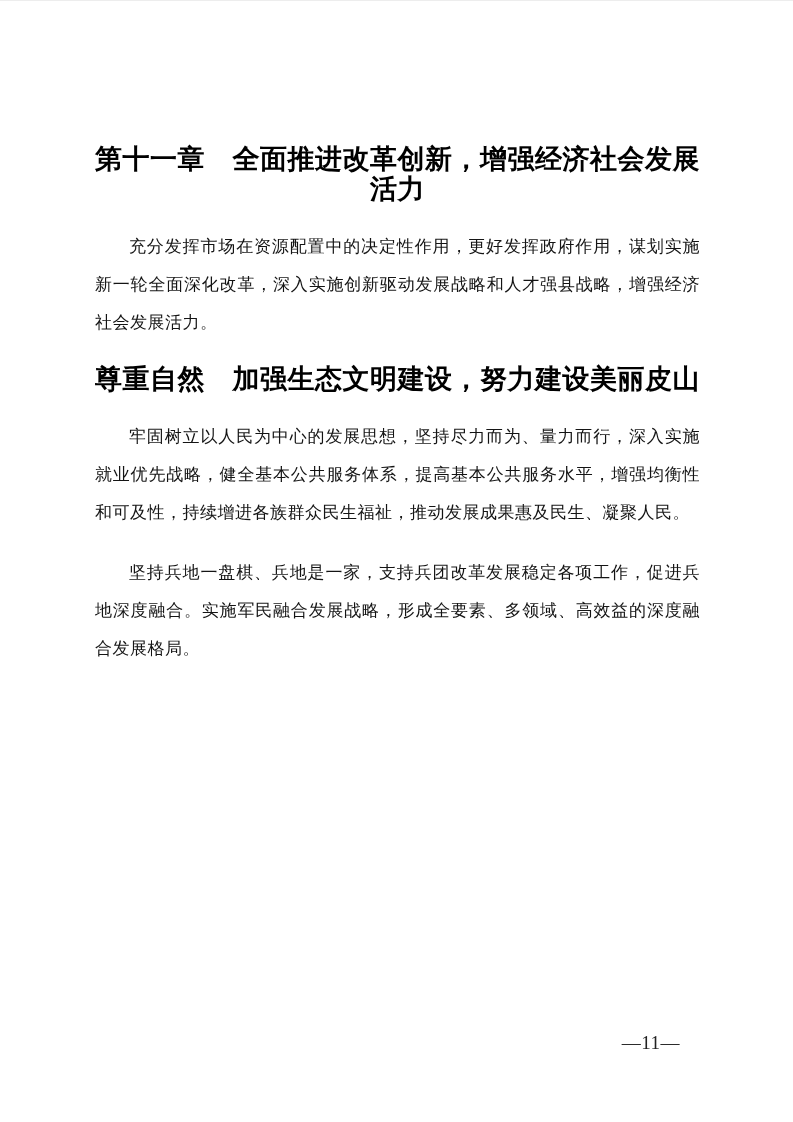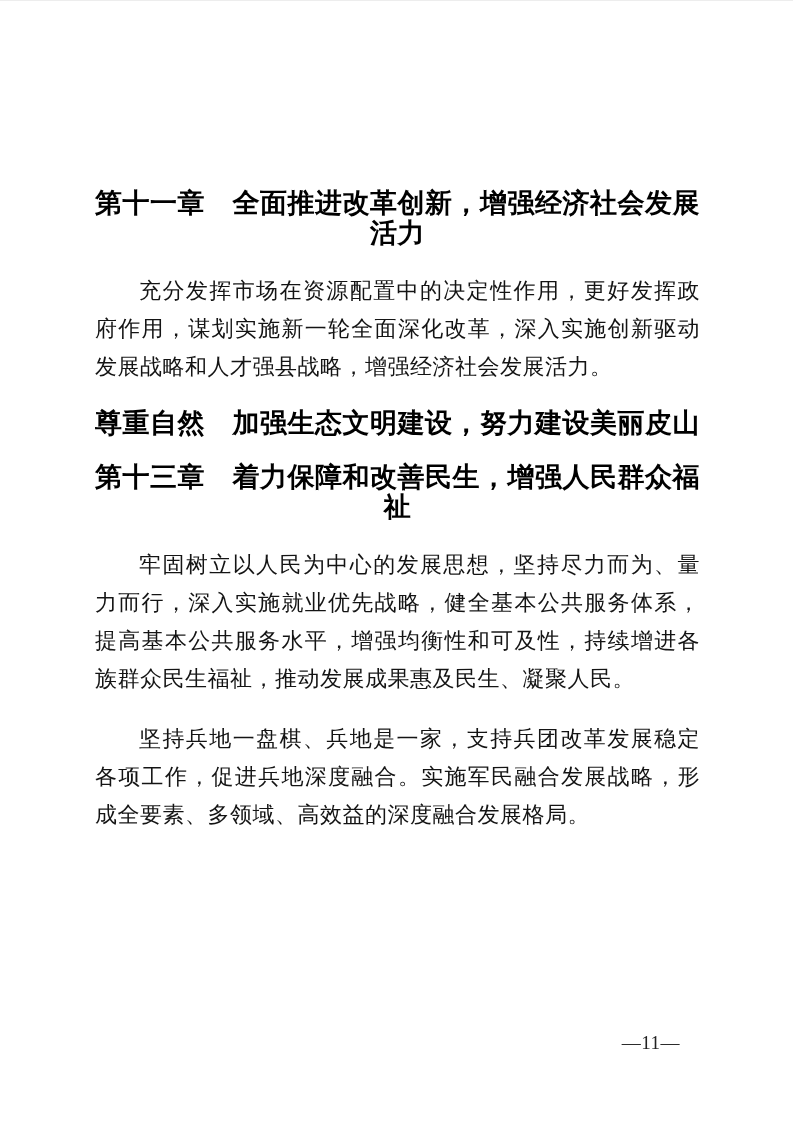--- a/index.html
+++ b/index.html
@@ -14,35 +14,34 @@
     color: #111111;
   }
   .page {
     position: absolute;
     inset: 0;
     background: #ffffff;
     border-top: 1px solid #ededed;
   }
   .content {
     padding: 143px 93px 0 95px; 
-    margin-top: 44px;
   }
   .chapter-heading {
     font-family: "Liberation Sans", sans-serif;
     font-weight: 700;
     font-size: 27px;
     line-height: 30px;
     text-align: center;
     letter-spacing: 0.5px;
     color: #000000;
     margin: 0 0 24px 0;
   }
   .chapter-paragraph {
     font-family: "Liberation Serif", serif;
-    font-size: 22px;
+    font-size: 17px;
     line-height: 38px;
     text-align: justify;
     text-indent: 2em;
     letter-spacing: 0.5px;
     color: #141414;
     margin: 0 0 22px 0;
   }
   .page-number {
     position: absolute;
     top: 1031px;
@@ -63,21 +62,20 @@
     <section>
       <h1 class="chapter-heading">第十一章　全面推进改革创新，增强经济社会发展活力</h1>
       <p class="chapter-paragraph">充分发挥市场在资源配置中的决定性作用，更好发挥政府作用，谋划实施新一轮全面深化改革，深入实施创新驱动发展战略和人才强县战略，增强经济社会发展活力。</p>
     </section>
 
     <section>
       <h1 class="chapter-heading">尊重自然　加强生态文明建设，努力建设美丽皮山</h1>
     </section>
 
     <section>
-      <h1 class="chapter-heading">第十三章　着力保障和改善民生，增强人民群众福祉</h1>
       <p class="chapter-paragraph">牢固树立以人民为中心的发展思想，坚持尽力而为、量力而行，深入实施就业优先战略，健全基本公共服务体系，提高基本公共服务水平，增强均衡性和可及性，持续增进各族群众民生福祉，推动发展成果惠及民生、凝聚人民。</p>
     </section>
 
     <section>
       <p class="chapter-paragraph">坚持兵地一盘棋、兵地是一家，支持兵团改革发展稳定各项工作，促进兵地深度融合。实施军民融合发展战略，形成全要素、多领域、高效益的深度融合发展格局。</p>
     </section>
 
   </div>
 
   <div class="page-number">—11—</div>

